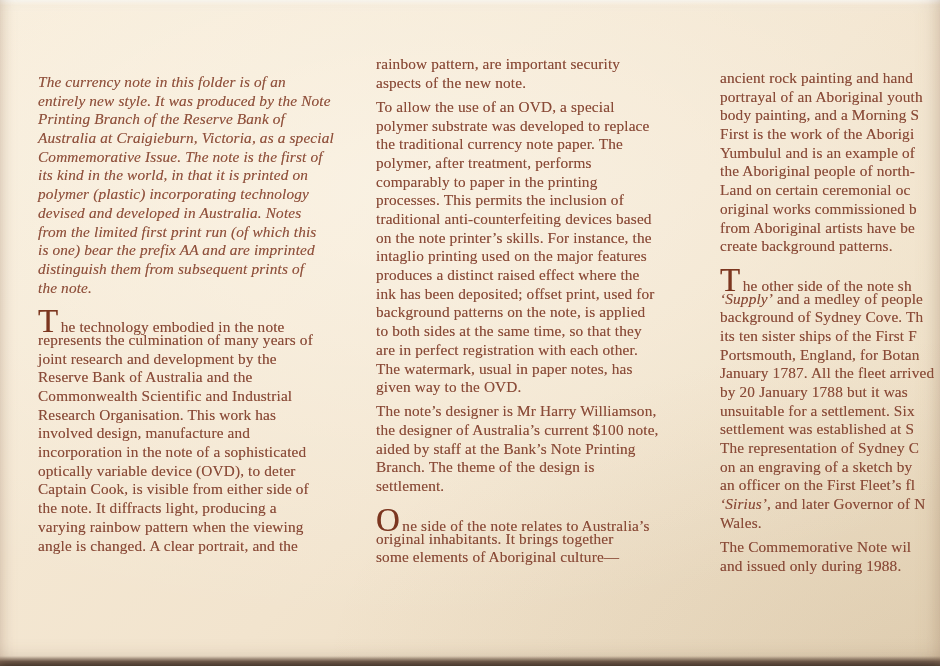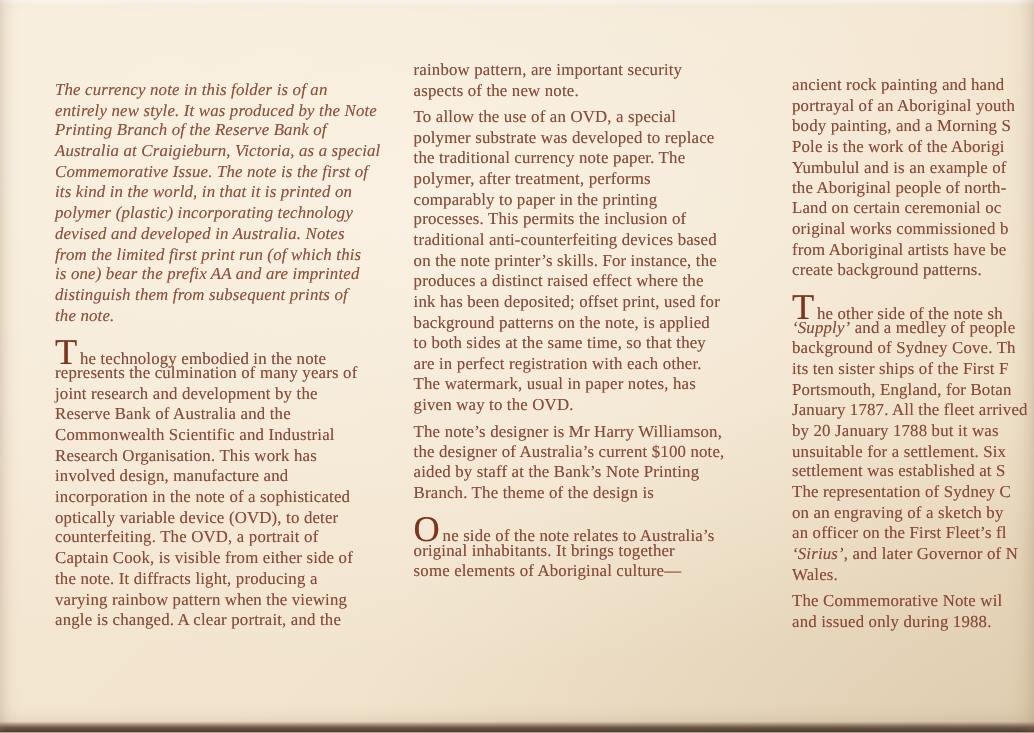--- a/index.html
+++ b/index.html
@@ -7,21 +7,21 @@
     width:940px;height:666px;position:relative;overflow:hidden;
     background:
       radial-gradient(130% 100% at 42% 28%, rgba(255,251,242,.50), rgba(255,251,242,0) 65%),
       radial-gradient(120% 90% at 100% 100%, rgba(120,85,55,.10), rgba(120,85,55,0) 55%),
       linear-gradient(135deg,#f7ecd9 0%,#f2e4ce 55%,#eadabd 100%);
     font-family:"Liberation Serif","DejaVu Serif",serif;
     color:#8a4b38;
   }
   .page{position:absolute;inset:0;}
   .column{position:absolute;white-space:nowrap;font-size:15.3px;line-height:18.7px;letter-spacing:.15px;}
-  #col-left{left:38px;top:73px;width:332px;margin-left:12px;}
+  #col-left{left:38px;top:73px;width:332px;}
   #col-middle{left:376px;top:55px;width:324px;}
   #col-right{left:720px;top:69px;width:330px;}
   .para{margin:0 0 5.5px 0;}
   .cap-para{margin-top:15px;}
   .para.italic{font-style:italic;color:#91523d;}
   .it{font-style:italic;}
   .cap{
     font-size:33px;line-height:18.7px;color:#7c361f;
     padding-right:2px;letter-spacing:.5px;
   }
@@ -60,67 +60,68 @@
       <div class="para cap-para">
         <div class="line"><span class="cap">T</span><span>he technology embodied in the note</span></div>
         <div class="line"><span>represents the culmination of many years of</span></div>
         <div class="line"><span>joint research and development by the</span></div>
         <div class="line"><span>Reserve Bank of Australia and the</span></div>
         <div class="line"><span>Commonwealth Scientific and Industrial</span></div>
         <div class="line"><span>Research Organisation. This work has</span></div>
         <div class="line"><span>involved design, manufacture and</span></div>
         <div class="line"><span>incorporation in the note of a sophisticated</span></div>
         <div class="line"><span>optically variable device (OVD), to deter</span></div>
-        <div class="line"><span>counterfeiting. The OVD, a portrait of</span></div>
         <div class="line"><span>Captain Cook, is visible from either side of</span></div>
         <div class="line"><span>the note. It diffracts light, producing a</span></div>
         <div class="line"><span>varying rainbow pattern when the viewing</span></div>
         <div class="line"><span>angle is changed. A clear portrait, and the</span></div>
       </div>
     </div>
   <div class="column" id="col-middle">
       <div class="para">
         <div class="line"><span>rainbow pattern, are important security</span></div>
         <div class="line"><span>aspects of the new note.</span></div>
       </div>
       <div class="para">
         <div class="line"><span>To allow the use of an OVD, a special</span></div>
         <div class="line"><span>polymer substrate was developed to replace</span></div>
         <div class="line"><span>the traditional currency note paper. The</span></div>
         <div class="line"><span>polymer, after treatment, performs</span></div>
         <div class="line"><span>comparably to paper in the printing</span></div>
         <div class="line"><span>processes. This permits the inclusion of</span></div>
         <div class="line"><span>traditional anti-counterfeiting devices based</span></div>
         <div class="line"><span>on the note printer’s skills. For instance, the</span></div>
+        <div class="line"><span>intaglio printing used on the major features</span></div>
         <div class="line"><span>produces a distinct raised effect where the</span></div>
         <div class="line"><span>ink has been deposited; offset print, used for</span></div>
         <div class="line"><span>background patterns on the note, is applied</span></div>
         <div class="line"><span>to both sides at the same time, so that they</span></div>
         <div class="line"><span>are in perfect registration with each other.</span></div>
         <div class="line"><span>The watermark, usual in paper notes, has</span></div>
         <div class="line"><span>given way to the OVD.</span></div>
       </div>
       <div class="para">
         <div class="line"><span>The note’s designer is Mr Harry Williamson,</span></div>
         <div class="line"><span>the designer of Australia’s current $100 note,</span></div>
         <div class="line"><span>aided by staff at the Bank’s Note Printing</span></div>
         <div class="line"><span>Branch. The theme of the design is</span></div>
+        <div class="line"><span>settlement.</span></div>
       </div>
       <div class="para cap-para">
         <div class="line"><span class="cap">O</span><span>ne side of the note relates to Australia’s</span></div>
         <div class="line"><span>original inhabitants. It brings together</span></div>
         <div class="line"><span>some elements of Aboriginal culture—</span></div>
       </div>
     </div>
   <div class="column" id="col-right">
       <div class="para">
         <div class="line"><span>ancient rock painting and hand</span></div>
         <div class="line"><span>portrayal of an Aboriginal youth</span></div>
         <div class="line"><span>body painting, and a Morning S</span></div>
-        <div class="line"><span>Pole is the work of the Aborigi</span></div>
+        <div class="line"><span>First is the work of the Aborigi</span></div>
         <div class="line"><span>Yumbulul and is an example of</span></div>
         <div class="line"><span>the Aboriginal people of north-</span></div>
         <div class="line"><span>Land on certain ceremonial oc</span></div>
         <div class="line"><span>original works commissioned b</span></div>
         <div class="line"><span>from Aboriginal artists have be</span></div>
         <div class="line"><span>create background patterns.</span></div>
       </div>
       <div class="para cap-para">
         <div class="line"><span class="cap">T</span><span>he other side of the note sh</span></div>
         <div class="line"><span class="it">‘Supply’</span><span> and a medley of people</span></div>

